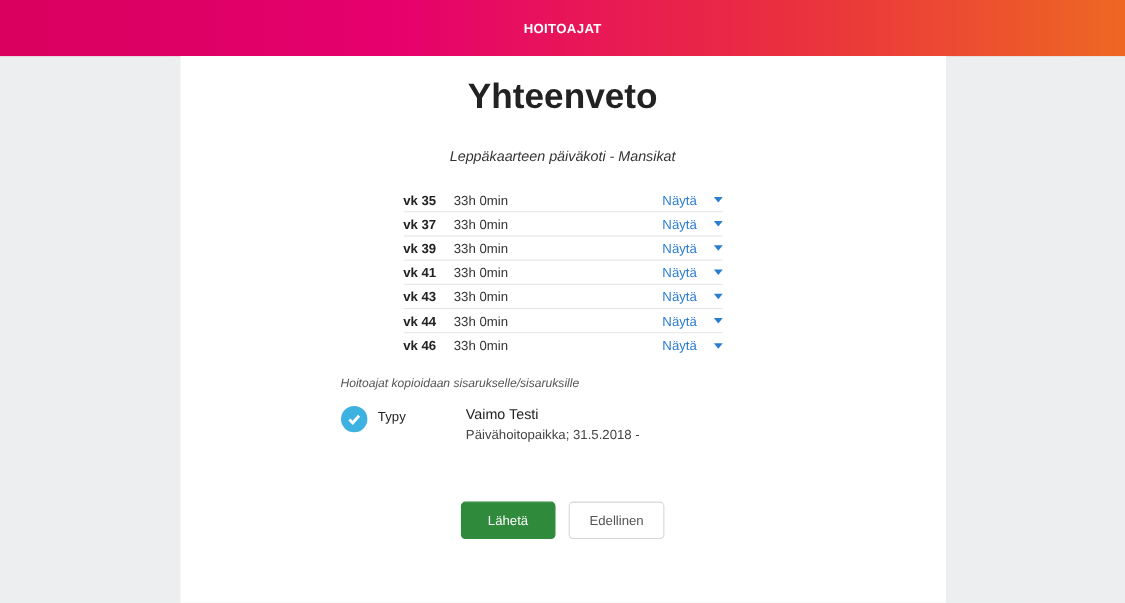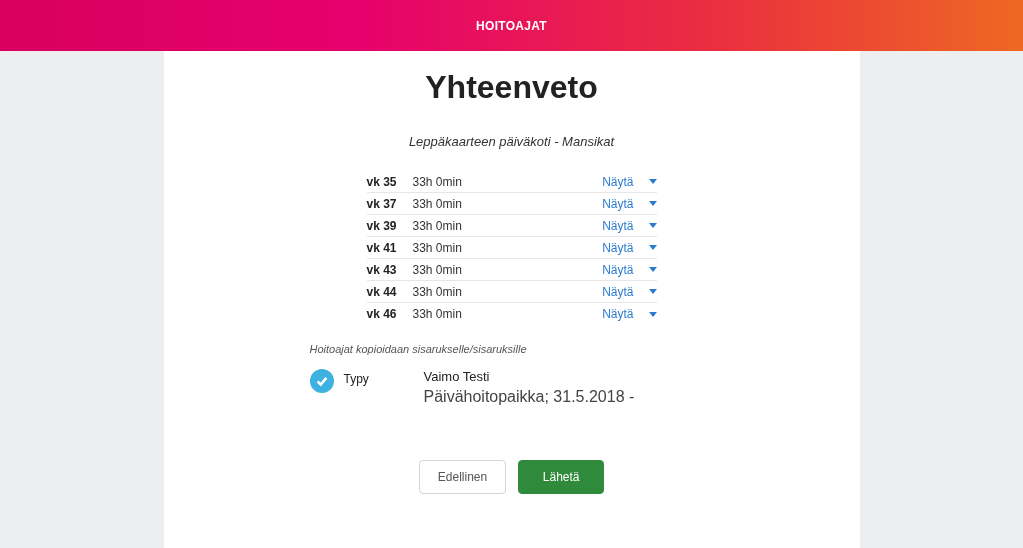--- a/index.html
+++ b/index.html
@@ -100,21 +100,21 @@
     border-radius: 50%;
     background: #3db1e0;
     display: flex;
     align-items: center;
     justify-content: center;
     flex-shrink: 0;
   }
   .check svg { width: 14px; height: 14px; stroke: #fff; stroke-width: 3; fill: none; }
   .sib-name { width: 70px; padding-top: 3px; }
   .sib-right .sib-person { font-size: 13px; }
-  .sib-right .sib-detail { font-size: 16px; color: #444; margin-top: 4px; }
+  .sib-right .sib-detail { font-size: 12px; color: #444; margin-top: 4px; }
   .actions {
     display: flex;
     justify-content: center;
     gap: 12px;
     margin-top: 54px;
   }
   .btn {
     min-width: 86px;
     height: 34px;
     border-radius: 4px;
@@ -215,17 +215,17 @@
         </svg>
     </div>
     <div class="sib-name">Typy</div>
     <div class="sib-right">
       <div class="sib-person">Vaimo Testi</div>
       <div class="sib-detail">Päivähoitopaikka; 31.5.2018 -</div>
     </div>
   </div>
 
   <div class="actions">
+    <button class="btn btn-primary">Lähetä</button>
     <button class="btn btn-secondary">Edellinen</button>
-    <button class="btn btn-primary">Lähetä</button>
   </div>
 
 </div>
 
 </body></html>

